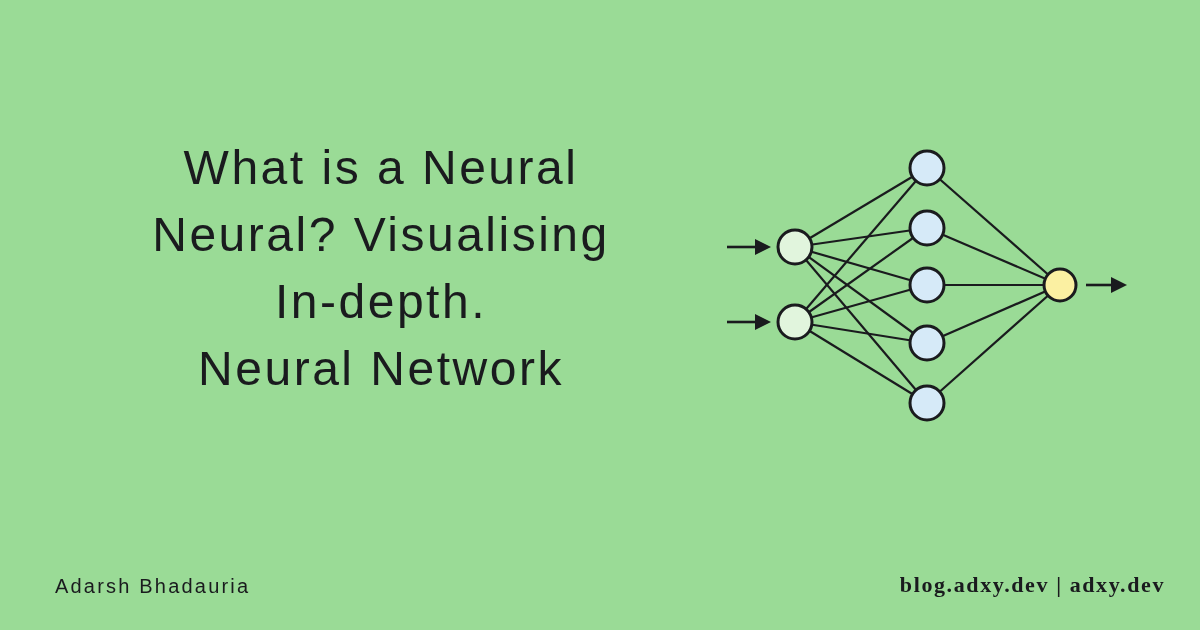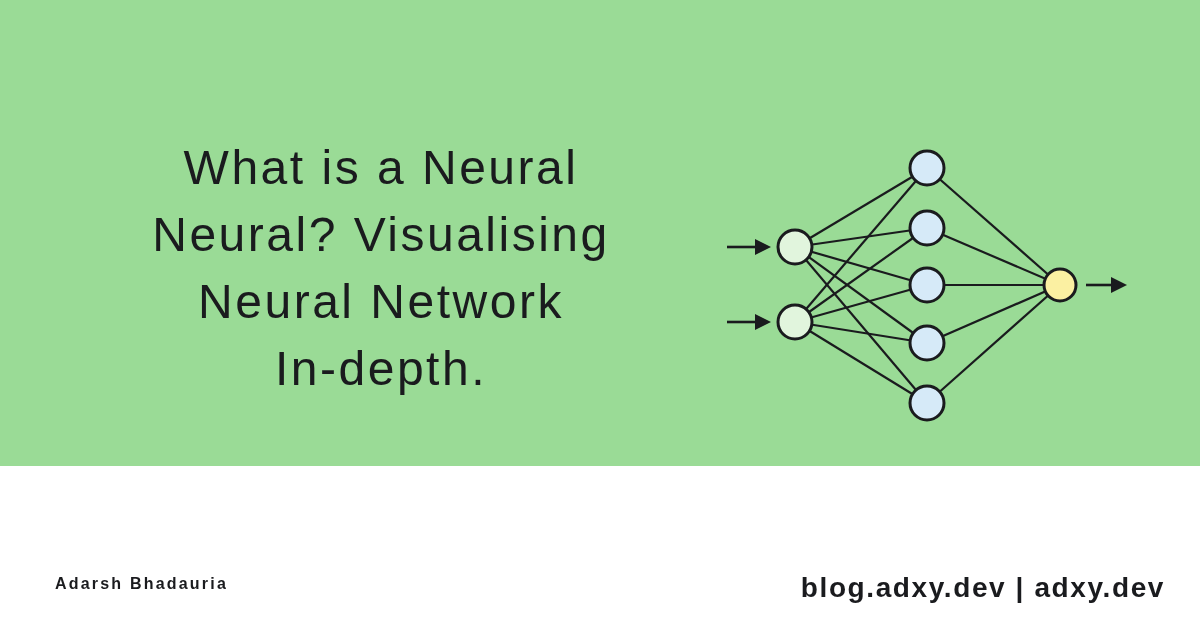--- a/index.html
+++ b/index.html
@@ -10,21 +10,21 @@
     --node-output: #fbf0a2;
   }
   * { margin: 0; padding: 0; box-sizing: border-box; }
   html, body {
     width: 1200px; height: 630px;
     overflow: hidden;
     font-family: "Liberation Sans", "DejaVu Sans", sans-serif;
   }
   .card {
     position: relative;
-    width: 1200px; height: 466px;
+    width: 1200px; height: 630px;
     background: var(--bg);
     color: var(--ink);
   }
   .title {
     position: absolute;
     top: 134px; left: 56px;
     width: 650px;
     text-align: center;
     font-size: 48px;
     font-weight: 500;
@@ -38,46 +38,47 @@
     inset: 0;
     width: 1200px; height: 630px;
   }
   .edge  { stroke: var(--ink); stroke-width: 2.2; }
   .node  { stroke: var(--ink); stroke-width: 3; }
   .arrow-line { stroke: var(--ink); stroke-width: 2.6; }
   .arrow-head { fill: var(--ink); }
   .author {
     position: absolute;
     left: 55px; top: 575px;
-    font-size: 16px;
-    font-weight: 700;
+    font-size: 20px;
+    font-weight: 400;
     letter-spacing: 2.2px;
     white-space: nowrap;
     color: var(--ink);
   }
   .links {
     position: absolute;
     right: 35px; top: 572px;
-    font-size: 28px;
+    font-size: 22px;
     font-weight: 600;
     letter-spacing: 1.6px;
     white-space: nowrap;
     color: var(--ink);
+    font-family: Liberation Serif, serif;
   }
 </style>
 </head>
 <body>
 
 <div class="card">
 
   <h1 class="title">
     <span class="line">What is a Neural</span>
     <span class="line">Neural? Visualising</span>
+    <span class="line">In-depth.</span>
     <span class="line">Neural Network</span>
-    <span class="line">In-depth.</span>
   </h1>
 
   <svg class="nn-svg" viewBox="0 0 1200 630" role="img" aria-label="Feed-forward neural network diagram: two input arrows into 2 light-green input nodes, fully connected to 5 light-blue hidden nodes, all connected to 1 yellow output node with an output arrow">
 
     <g>
 
       <line class="edge" x1="795" y1="247" x2="927" y2="168"></line>
       <line class="edge" x1="795" y1="247" x2="927" y2="228"></line>
       <line class="edge" x1="795" y1="247" x2="927" y2="285"></line>
       <line class="edge" x1="795" y1="247" x2="927" y2="343"></line>

